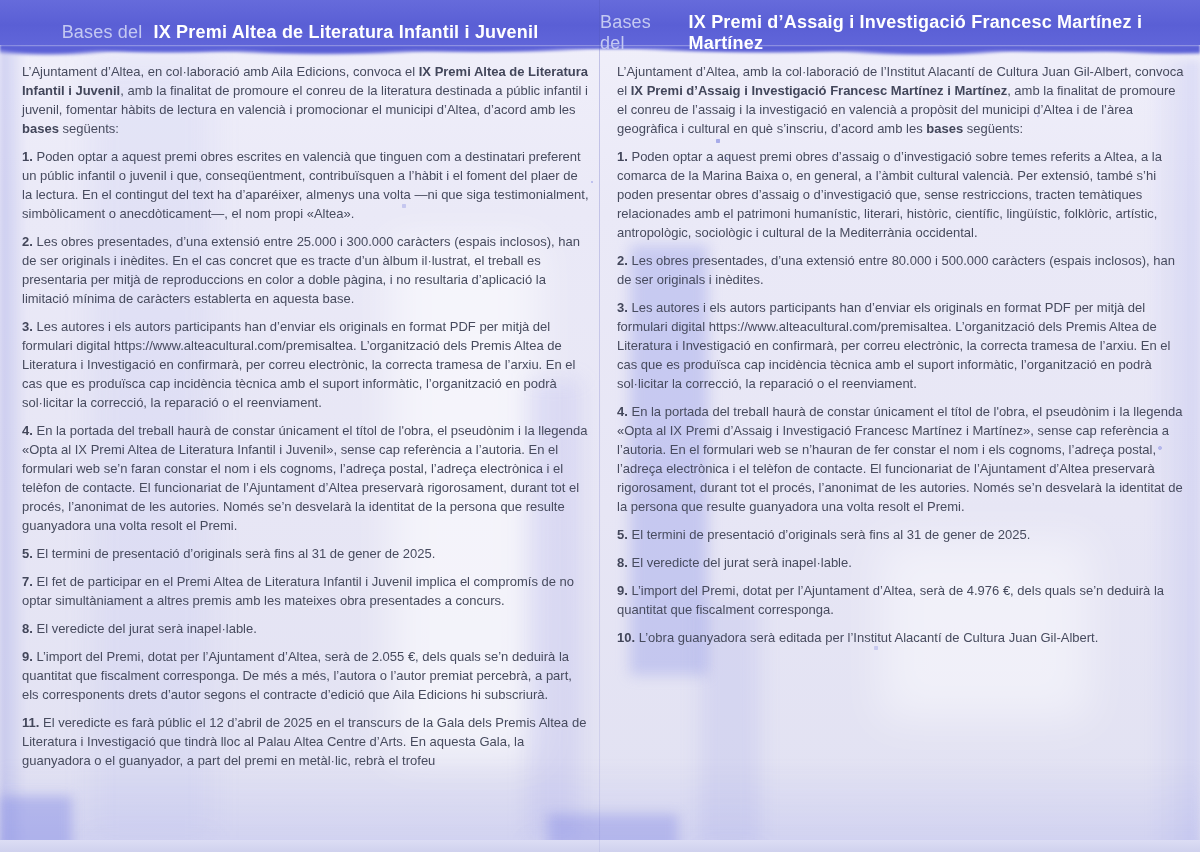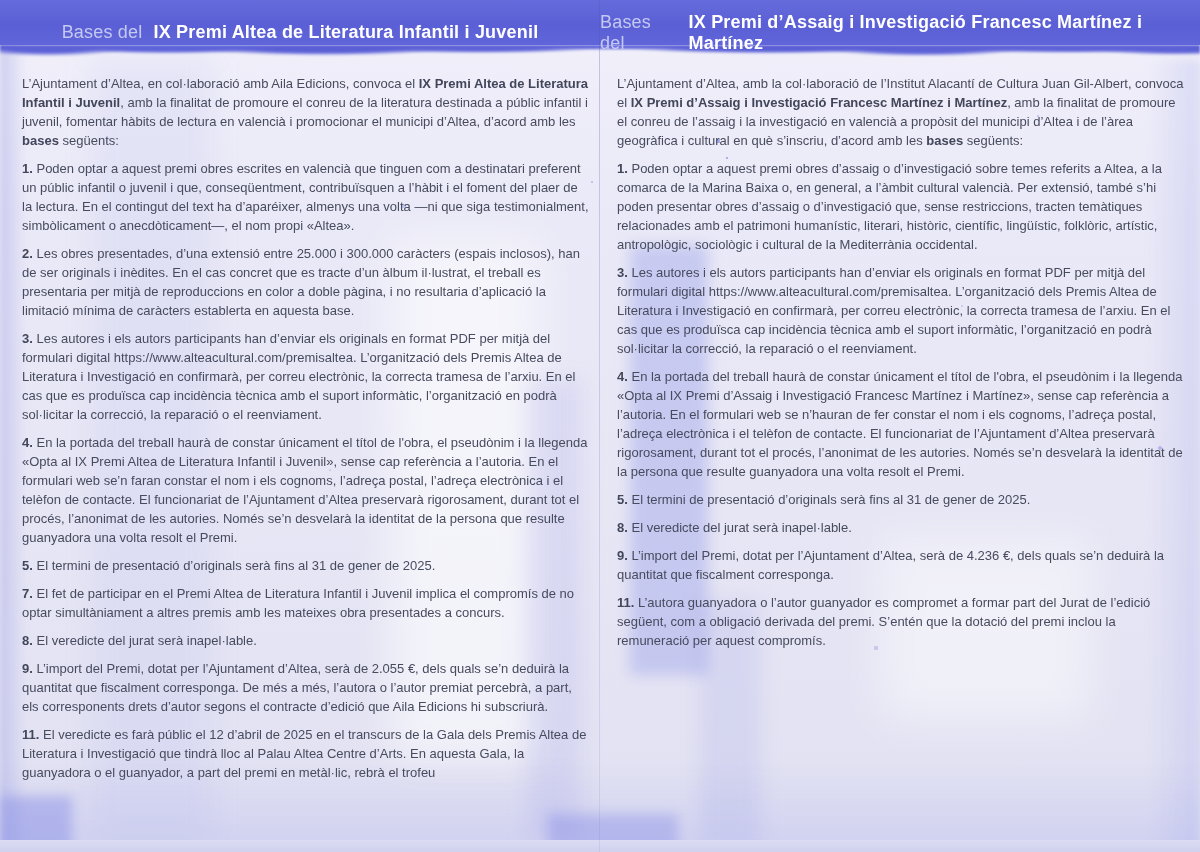--- a/index.html
+++ b/index.html
@@ -56,21 +56,21 @@
   .band-half{flex:1;display:flex;align-items:center;justify-content:center;gap:11px;
     font-size:18px;letter-spacing:.2px;padding-top:20px;}
   .band-prefix{color:#c4c9f2;font-weight:400;}
   .band-bold{color:#ffffff;font-weight:700;}
   
   .fold{position:absolute;left:599px;top:0;bottom:0;width:1px;z-index:4;
     background:linear-gradient(rgba(78,83,182,.30),rgba(78,83,182,.10));}
   
   main{position:absolute;left:0;right:0;top:46px;bottom:12px;z-index:2;
     display:flex;gap:28px;padding:16px 16px 0 22px;box-sizing:border-box;overflow:hidden;}
-  .col{flex:1 1 0;min-width:0;margin-top:12px;}
+  .col{flex:1 1 0;min-width:0;}
   .col p{margin:0 0 9px;font-size:13px;line-height:19px;text-align:left;}
   .col strong{font-weight:700;color:#42465a;}
   
   .bottom-strip{position:absolute;left:0;bottom:0;width:100%;height:12px;z-index:3;
     background:linear-gradient(180deg,#dcddf4,#cfd1ee);}
 </style>
 </head>
 <body>
 
 <div class="page">
@@ -111,23 +111,24 @@
         <p><strong>4.</strong><span> En la portada del treball haurà de constar únicament el títol de l'obra, el pseudònim i la llegenda «Opta al IX Premi Altea de Literatura Infantil i Juvenil», sense cap referència a l’autoria. En el formulari web se’n faran constar el nom i els cognoms, l’adreça postal, l’adreça electrònica i el telèfon de contacte. El funcionariat de l’Ajuntament d’Altea preservarà rigorosament, durant tot el procés, l’anonimat de les autories. Només se’n desvelarà la identitat de la persona que resulte guanyadora una volta resolt el Premi.</span></p>
         <p><strong>5.</strong><span> El termini de presentació d’originals serà fins al 31 de gener de 2025.</span></p>
         <p><strong>7.</strong><span> El fet de participar en el Premi Altea de Literatura Infantil i Juvenil implica el compromís de no optar simultàniament a altres premis amb les mateixes obra presentades a concurs.</span></p>
         <p><strong>8.</strong><span> El veredicte del jurat serà inapel·lable.</span></p>
         <p><strong>9.</strong><span> L’import del Premi, dotat per l’Ajuntament d’Altea, serà de 2.055 €, dels quals se’n deduirà la quantitat que fiscalment corresponga. De més a més, l’autora o l’autor premiat percebrà, a part, els corresponents drets d’autor segons el contracte d’edició que Aila Edicions hi subscriurà.</span></p>
         <p><strong>11.</strong><span> El veredicte es farà públic el 12 d’abril de 2025 en el transcurs de la Gala dels Premis Altea de Literatura i Investigació que tindrà lloc al Palau Altea Centre d’Arts. En aquesta Gala, la guanyadora o el guanyador, a part del premi en metàl·lic, rebrà el trofeu </span></p>
       </section>
     <section class="col" id="col-right">
         <p><span>L’Ajuntament d’Altea, amb la col·laboració de l’Institut Alacantí de Cultura Juan Gil-Albert, convoca el </span><strong>IX Premi d’Assaig i Investigació Francesc Martínez i Martínez</strong><span>, amb la finalitat de promoure el conreu de l’assaig i la investigació en valencià a propòsit del municipi d’Altea i de l’àrea geogràfica i cultural en què s’inscriu, d’acord amb les </span><strong>bases</strong><span> següents:</span></p>
         <p><strong>1.</strong><span> Poden optar a aquest premi obres d’assaig o d’investigació sobre temes referits a Altea, a la comarca de la Marina Baixa o, en general, a l’àmbit cultural valencià. Per extensió, també s’hi poden presentar obres d’assaig o d’investigació que, sense restriccions, tracten temàtiques relacionades amb el patrimoni humanístic, literari, històric, científic, lingüístic, folklòric, artístic, antropològic, sociològic i cultural de la Mediterrània occidental.</span></p>
+        <p><strong>2.</strong><span> Les obres presentades, d’una extensió entre 80.000 i 500.000 caràcters (espais inclosos), han de ser originals i inèdites.</span></p>
         <p><strong>3.</strong><span> Les autores i els autors participants han d’enviar els originals en format PDF per mitjà del formulari digital https://www.alteacultural.com/premisaltea. L’organització dels Premis Altea de Literatura i Investigació en confirmarà, per correu electrònic, la correcta tramesa de l’arxiu. En el cas que es produïsca cap incidència tècnica amb el suport informàtic, l’organització en podrà sol·licitar la correcció, la reparació o el reenviament.</span></p>
         <p><strong>4.</strong><span> En la portada del treball haurà de constar únicament el títol de l'obra, el pseudònim i la llegenda «Opta al IX Premi d’Assaig i Investigació Francesc Martínez i Martínez», sense cap referència a l’autoria. En el formulari web se n’hauran de fer constar el nom i els cognoms, l’adreça postal, l’adreça electrònica i el telèfon de contacte. El funcionariat de l’Ajuntament d’Altea preservarà rigorosament, durant tot el procés, l’anonimat de les autories. Només se’n desvelarà la identitat de la persona que resulte guanyadora una volta resolt el Premi.</span></p>
         <p><strong>5.</strong><span> El termini de presentació d’originals serà fins al 31 de gener de 2025.</span></p>
         <p><strong>8.</strong><span> El veredicte del jurat serà inapel·lable.</span></p>
-        <p><strong>9.</strong><span> L’import del Premi, dotat per l’Ajuntament d’Altea, serà de 4.236 €, dels quals se’n deduirà la quantitat que fiscalment corresponga.</span></p>
-        <p><strong>11.</strong><span> L’autora guanyadora o l’autor guanyador es compromet a formar part del Jurat de l’edició següent, com a obligació derivada del premi. S’entén que la dotació del premi inclou la remuneració per aquest compromís.</span></p>
+        <p><strong>9.</strong><span> L’import del Premi, dotat per l’Ajuntament d’Altea, serà de 4.976 €, dels quals se’n deduirà la quantitat que fiscalment corresponga.</span></p>
+        <p><strong>10.</strong><span> L’obra guanyadora serà editada per l’Institut Alacantí de Cultura Juan Gil-Albert.</span></p>
       </section>
   </main>
 
   <div class="bottom-strip"></div>
 </div>
 
 </body></html>

